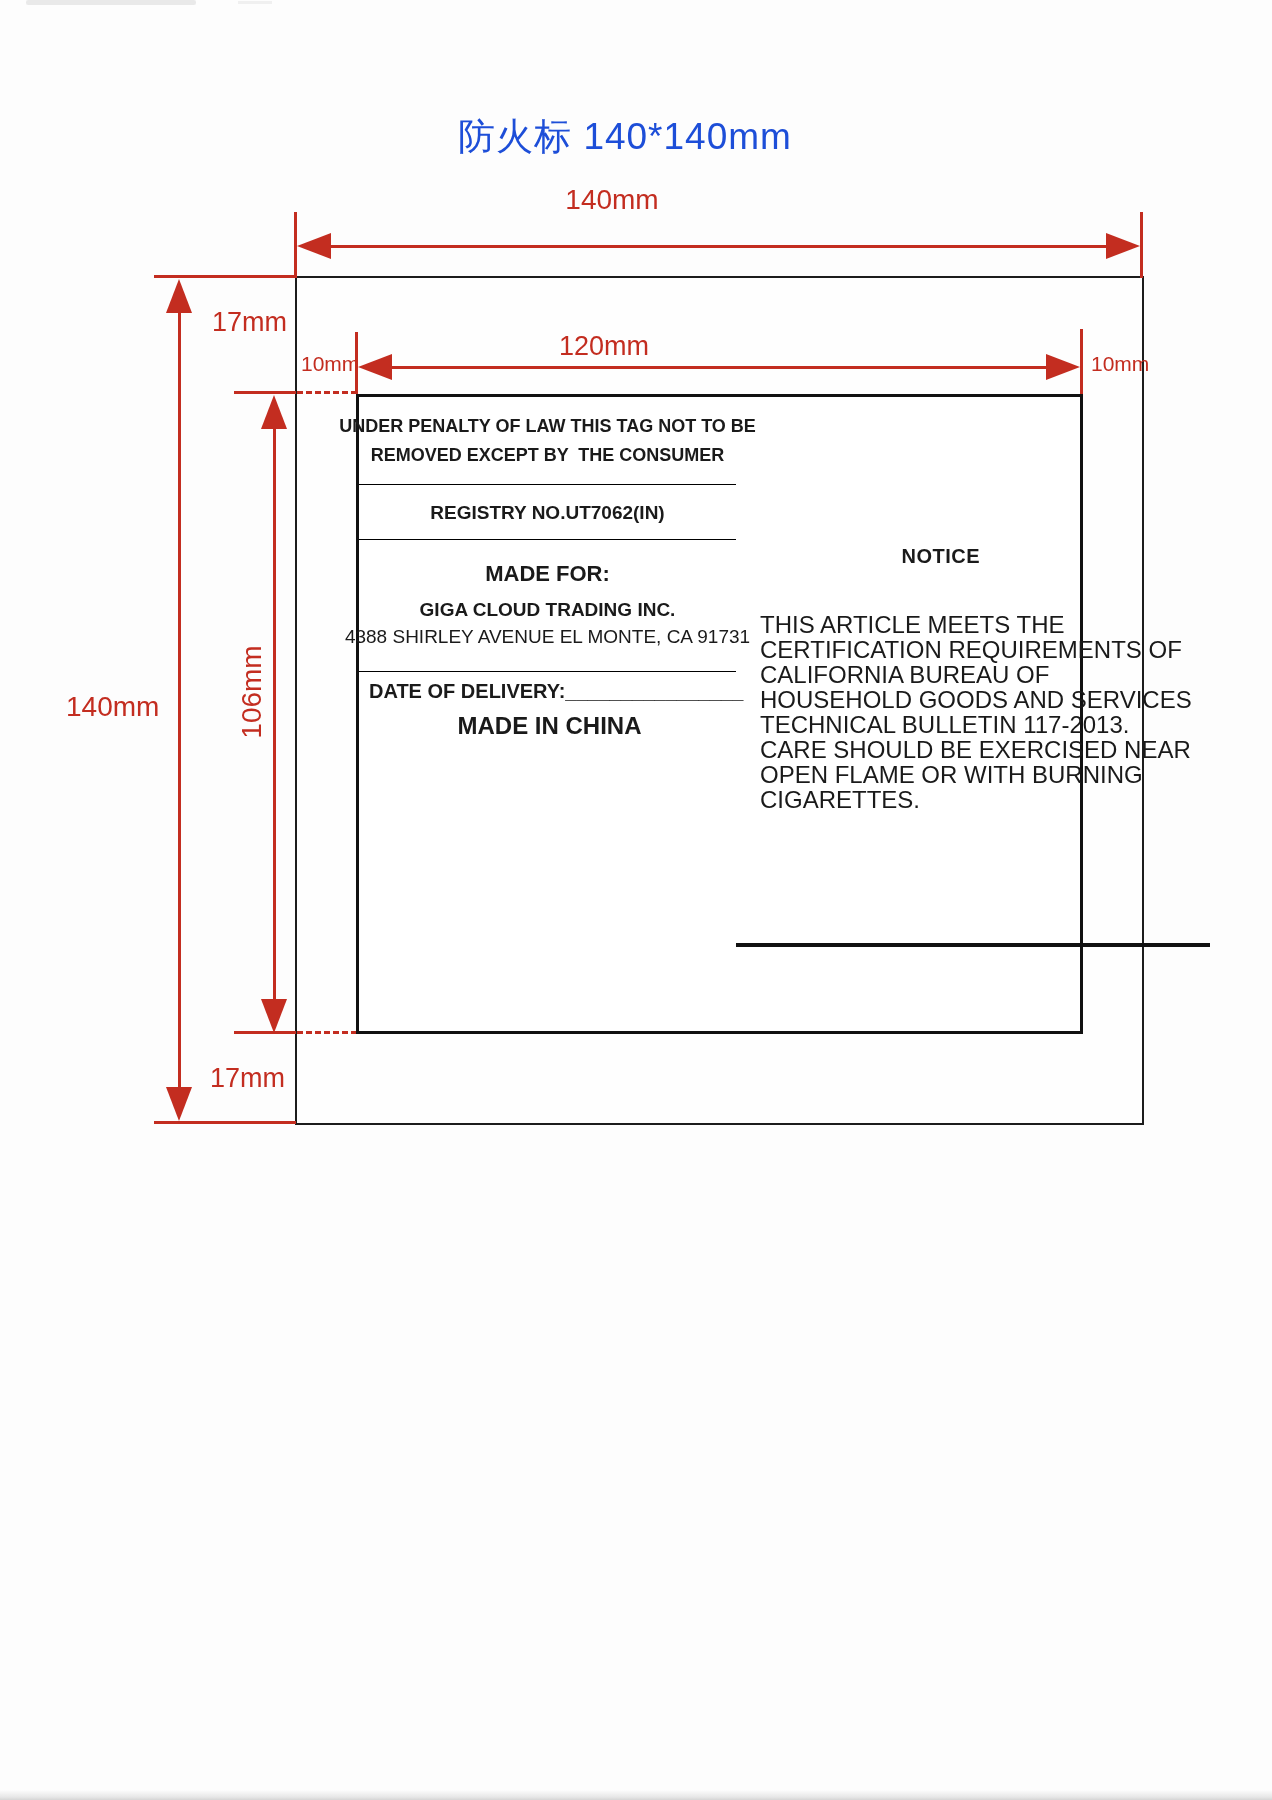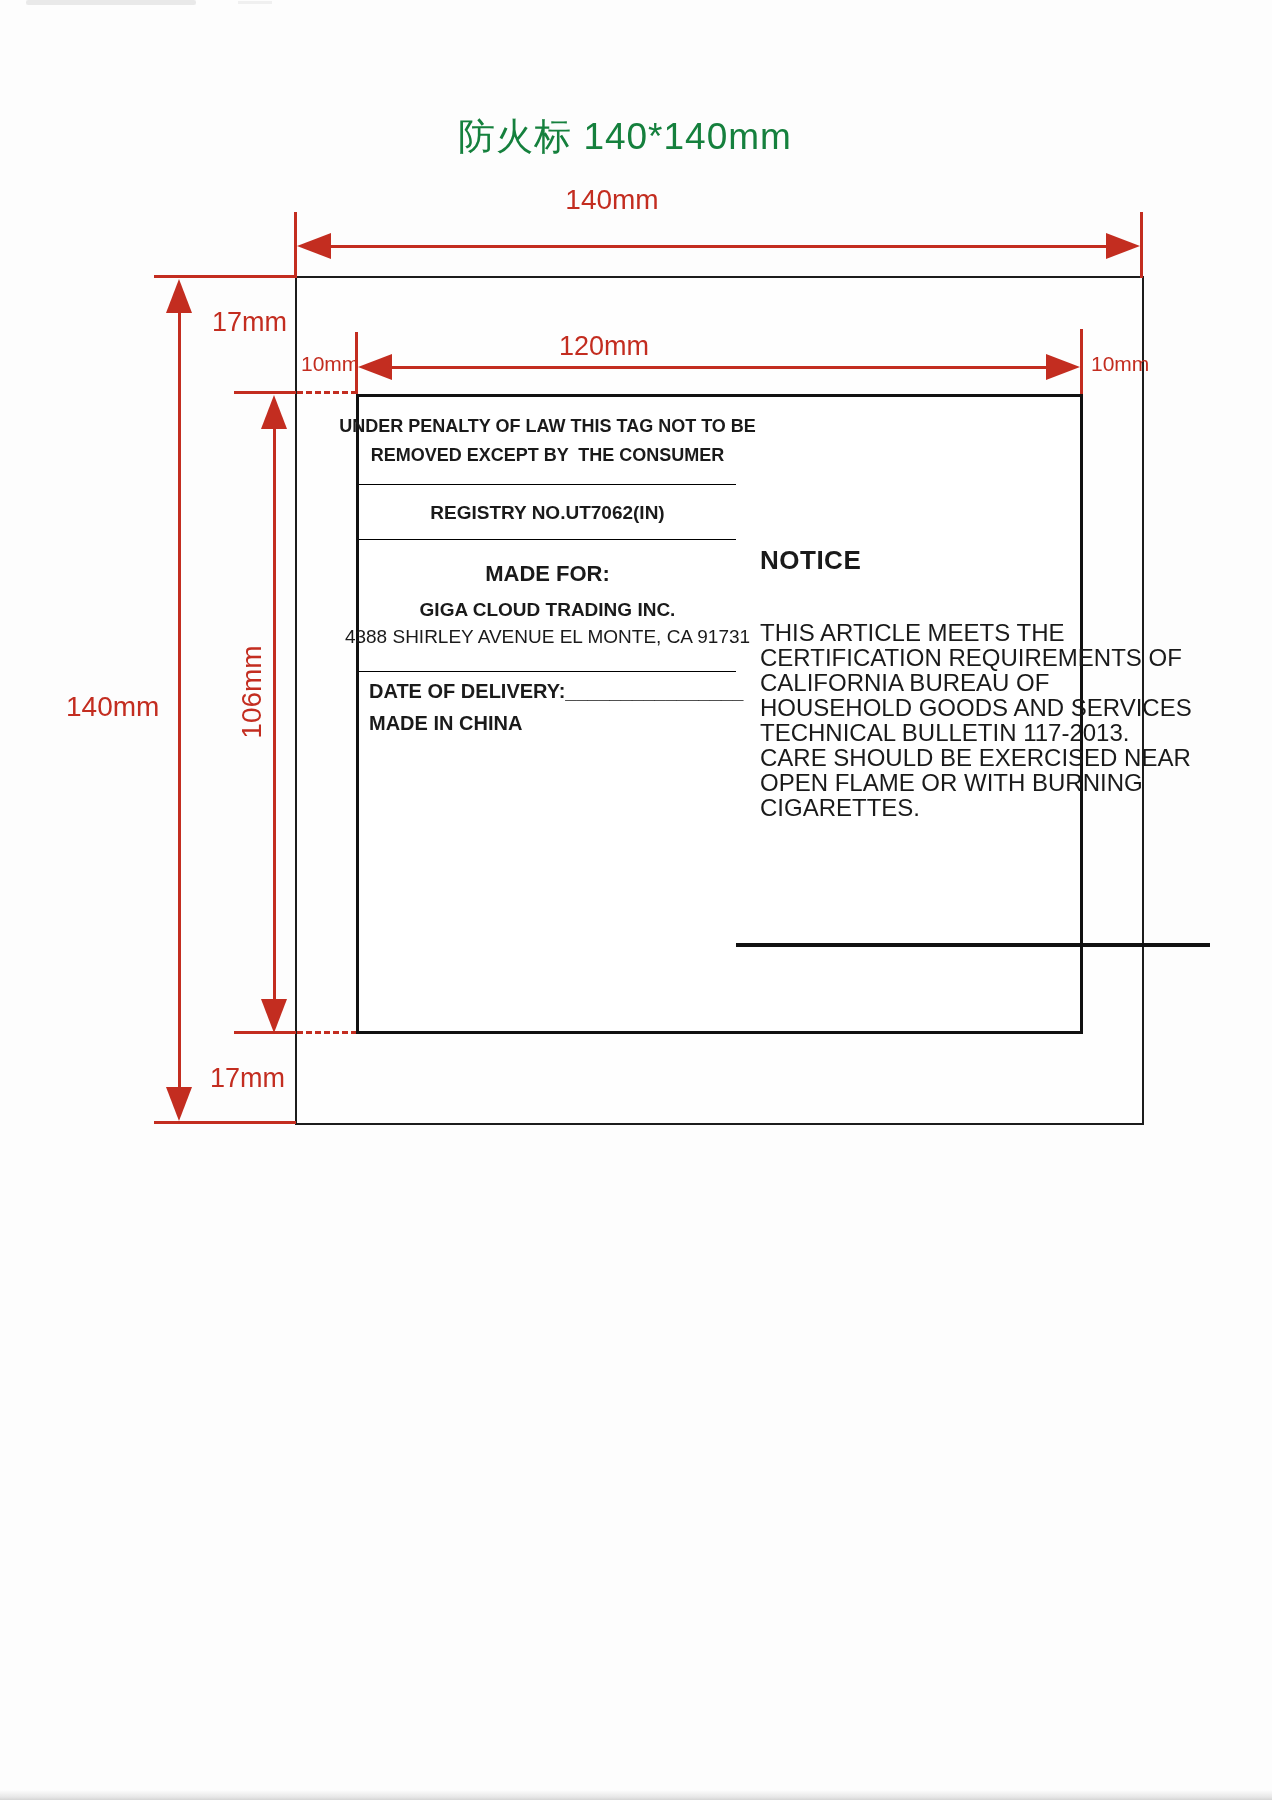--- a/index.html
+++ b/index.html
@@ -20,21 +20,21 @@
   .tri-right{border-top:13px solid transparent;border-bottom:13px solid transparent;border-left:34px solid var(--red);}
   .tri-up   {border-left:13px solid transparent;border-right:13px solid transparent;border-bottom:34px solid var(--red);}
   .tri-down {border-left:13px solid transparent;border-right:13px solid transparent;border-top:34px solid var(--red);}
   .dimtext{position:absolute;color:var(--red);font-size:27px;white-space:nowrap;}
   .dimtext.small{font-size:21px;padding-left:6px;}
   .rot{transform:translate(-50%,-50%) rotate(-90deg);transform-origin:center;}
   .ctr{transform:translateX(-50%);}
   
   .title{
     position:absolute;top:112px;left:625px;transform:translateX(-50%);
-    font-size:37px;color:#15803d;white-space:nowrap;letter-spacing:1px;
+    font-size:37px;color:#1d4ed8;white-space:nowrap;letter-spacing:1px;
   }
   
   .outer-box{
     position:absolute;left:295px;top:276px;width:849px;height:849px;
     border:2px solid #1c1c1c;box-sizing:border-box;background:#fefefe;
   }
   .label-box{
     position:absolute;left:356px;top:394px;width:727px;height:640px;
     border:3px solid #111;box-sizing:border-box;background:#fff;
     display:flex;flex-direction:row;
@@ -48,26 +48,26 @@
   }
   .hb{border-bottom:1px solid #000000;}
   .b18{font-size:18px;font-weight:bold;line-height:29px;white-space:pre;}
   .b19{font-size:19px;font-weight:bold;line-height:27px;white-space:nowrap;}
   .r19{font-size:19px;font-weight:normal;line-height:27px;white-space:nowrap;}
   .cert{line-height:30px;}
   .madefor{font-size:22px;font-weight:bold;margin-bottom:9px;}
   .delivery-cell{align-items:stretch;text-align:left;padding:8px 6px 6px 10px;justify-content:flex-start;}
   .date-row{font-size:20px;font-weight:bold;white-space:nowrap;}
   .underscores{font-weight:bold;letter-spacing:0;}
-  .madein{font-size:20px;font-weight:bold;text-align:left;margin-top:9px;}
+  .madein{font-size:24px;font-weight:bold;text-align:center;margin-top:9px;}
   .notice-cell{
     box-sizing:border-box;height:550px;border-bottom:4px solid #111;
     padding:148px 18px 0 24px;
   }
-  .notice-head{font-size:26px;font-weight:bold;text-align:left;padding-right:70px;letter-spacing:.5px;}
+  .notice-head{font-size:20px;font-weight:bold;text-align:center;padding-right:70px;letter-spacing:.5px;}
   .notice-body{margin-top:44px;font-size:24px;font-weight:normal;line-height:25px;}
   .notice-body div{white-space:nowrap;}
   .empty-cell{flex:1;}
   
   .smudge-top{position:absolute;left:26px;top:0;width:170px;height:5px;background:#e3e3e3;border-radius:2px;opacity:.8;}
   .smudge-top2{position:absolute;left:238px;top:1px;width:34px;height:3px;background:#ececec;opacity:.8;}
   .smudge-bottom{
     position:absolute;left:0;bottom:0;width:100%;height:10px;
     background:linear-gradient(180deg,rgba(0,0,0,0) 0%,rgba(130,130,130,.18) 70%,rgba(120,120,120,.30) 100%);
   }

